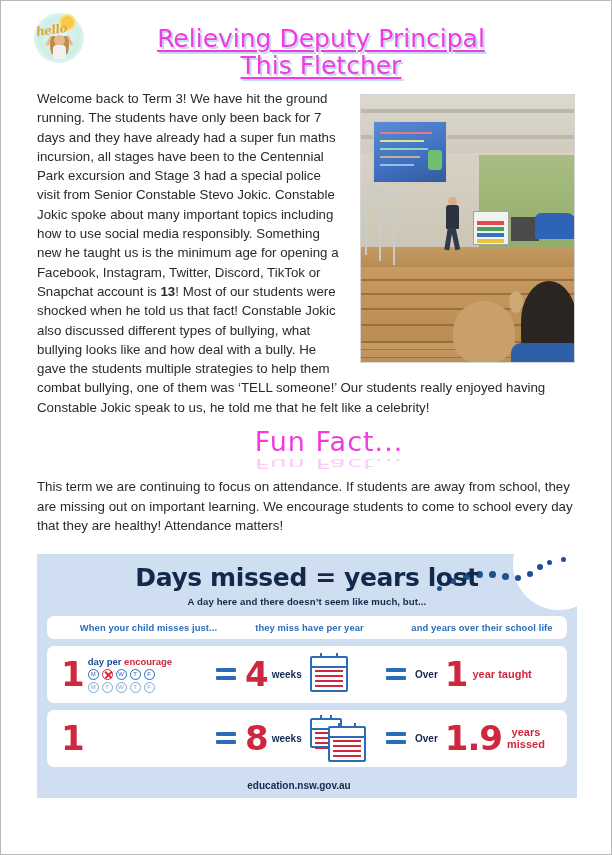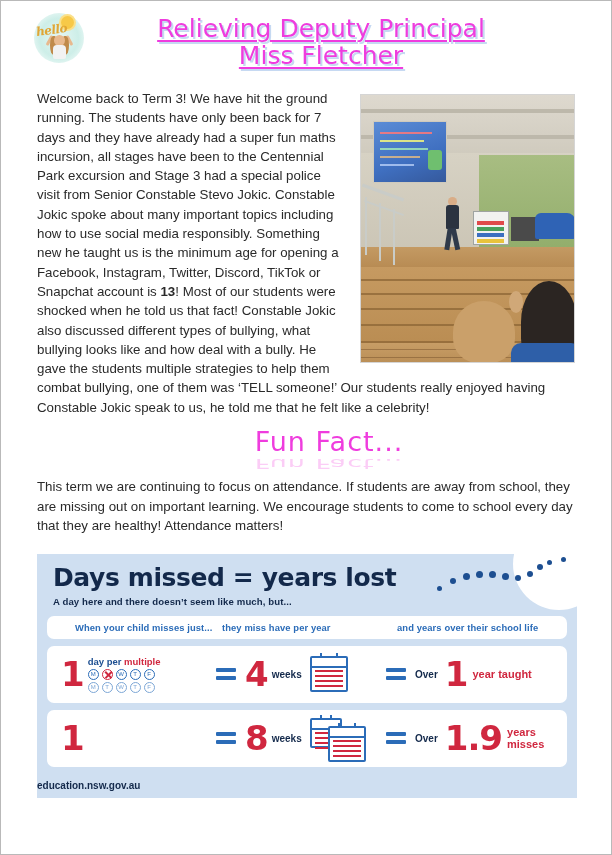--- a/index.html
+++ b/index.html
@@ -106,21 +106,21 @@
     height: 11px;
     background: #e8b98e;
     border-radius: 2px;
   }
   .logo-arm.l { left: 18px; top: 24px; transform: rotate(28deg); }
   .logo-arm.r { left: 38px; top: 24px; transform: rotate(-28deg); }
 
   .title-block {
     position: absolute;
     left: 100px;
-    top: 14px;
+    top: 24px;
     width: 440px;
     text-align: center;
   }
   .title-line {
     font-family: "DejaVu Sans", sans-serif;
     font-size: 25px;
     font-weight: normal;
     letter-spacing: 0px;
     color: #ef3cde;
     line-height: 27px;
@@ -305,20 +305,21 @@
     color: #2a2a2a;
   }
 
   
   .info {
     position: relative;
     margin: 18px 36px 0 36px;
     width: 540px;
     background: #cfdff1;
     overflow: hidden;
+    text-align: center;
   }
   .info-corner {
     position: absolute;
     right: -28px;
     top: -36px;
     width: 92px;
     height: 92px;
     background: #ffffff;
     border-radius: 50%;
   }
@@ -482,21 +483,21 @@
       <div class="logo-arm r"></div>
       <div class="logo-girl-hair-l"></div>
       <div class="logo-girl-hair-r"></div>
       <div class="logo-girl-head"></div>
       <div class="logo-girl-body"></div>
       <div class="logo-hello">hello</div>
     </div>
 
     <div class="title-block">
       <div class="title-line">Relieving Deputy Principal</div>
-      <div class="title-line">Miss Fletcher</div>
+      <div class="title-line">This Fletcher</div>
     </div>
   </div>
 
   <div class="content">
     <div class="intro-wrap">
 
       <div class="photo">
         <div class="ph-ceiling"></div>
         <div class="ph-beam" style="left:0;top:14px;width:100%;"></div>
         <div class="ph-beam" style="left:0;top:40px;width:100%;"></div>
@@ -583,21 +584,21 @@
         <span class="col-a">When your child misses just...</span>
         <span class="col-b">they miss have per year</span>
         <span class="col-c">and years over their school life</span>
       </div>
 
       <div id="infoRows">
           <div class="info-row">
             <div class="cell cell-days">
               <span class="big-num">1</span>
               <div class="days-right">
-                <div class="days-label"><span>day per </span><span class="accent">multiple</span></div>
+                <div class="days-label"><span>day per </span><span class="accent">encourage</span></div>
                 <div class="dots-grid">
                   <div class="dots-line">
                     <span class="day">M</span>
                     <span class="day x">T</span>
                     <span class="day">W</span>
                     <span class="day">T</span>
                     <span class="day">F</span>
                   </div>
                   <div class="dots-line">
                     <span class="day faded">M</span>
@@ -671,21 +672,21 @@
                 </div>
               </div>
             </div>
             <div class="eq">
               <i></i>
               <i></i>
             </div>
             <div class="cell cell-years">
               <span class="over">Over</span>
               <span class="big-num">1.9</span>
-              <span class="years-label"><span>years</span><br><span>misses</span></span>
+              <span class="years-label"><span>years</span><br><span>missed</span></span>
             </div>
           </div>
         </div>
 
       <div class="info-foot">education.nsw.gov.au</div>
     </div>
   </div>
 </div>
 
 </body></html>

